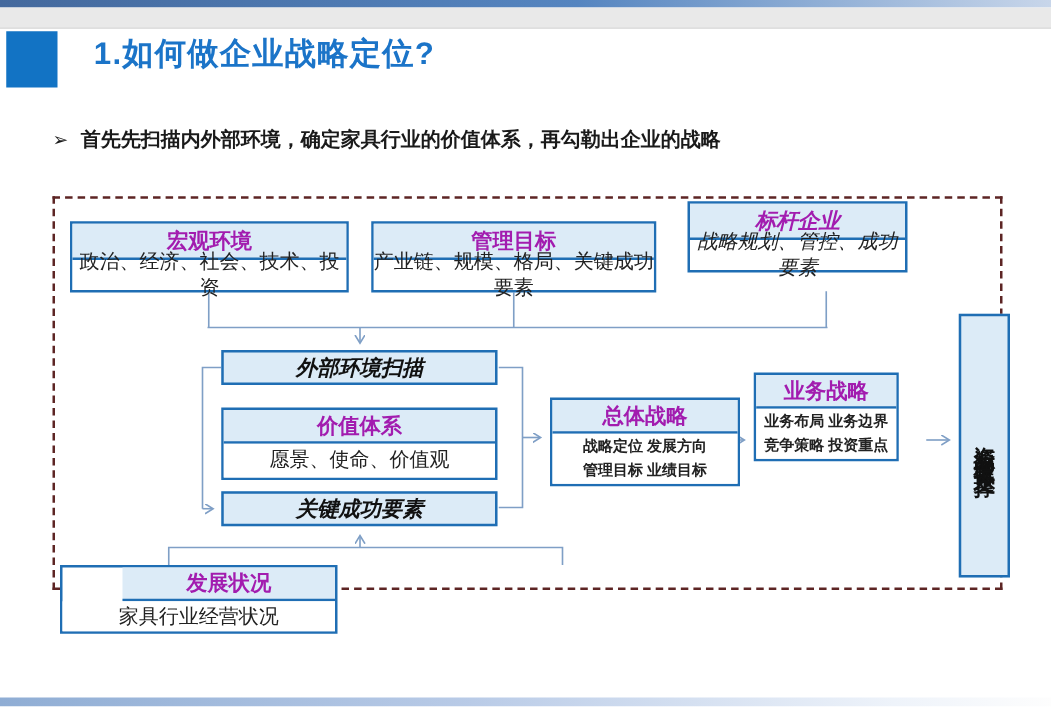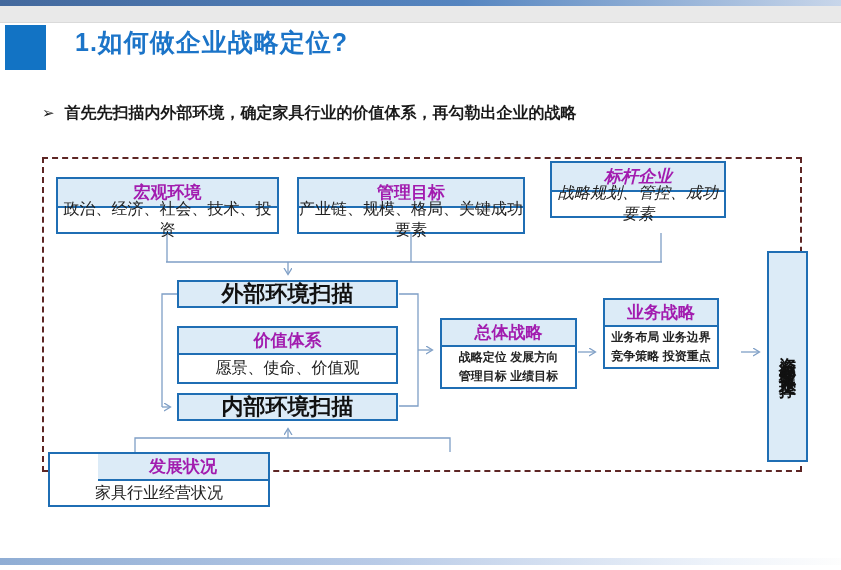--- a/index.html
+++ b/index.html
@@ -24,36 +24,36 @@
     border:2px dashed #5d2524;z-index:0;}
 
   svg.connectors{position:absolute;left:0;top:0;z-index:1;}
 
   
   .box{position:absolute;z-index:2;border:2px solid #1f6eb4;background:#fff;box-sizing:border-box;}
   .box .hd{background:#dcebf7;border-bottom:2px solid #1f6eb4;display:flex;align-items:center;justify-content:center;
     font-weight:bold;font-size:17px;color:#a21caf;}
   .box .bd{display:flex;align-items:center;justify-content:center;font-size:16px;color:#222;background:#fff;text-align:center;}
   .solid{position:absolute;z-index:2;border:2px solid #1f6eb4;background:#dcebf7;box-sizing:border-box;
-    display:flex;align-items:center;justify-content:center;font-weight:bold;font-size:22px;color:#111;}
+    display:flex;align-items:center;justify-content:center;font-weight:bold;font-size:17px;color:#111;font-style:italic;}
   .strat .bd{flex-direction:column;line-height:1.55;font-weight:600;font-size:12px;}
   .side-box{position:absolute;left:767px;top:251px;width:41px;height:211px;z-index:2;border:2px solid #1f6eb4;
     background:#dcebf7;box-sizing:border-box;display:flex;align-items:center;justify-content:center;}
   .side-box span{writing-mode:vertical-rl;text-orientation:upright;font-weight:bold;font-size:17px;letter-spacing:3px;color:#111;}
 
   
   #box-macro {left:56px; top:177px; width:223px;}
   #box-industry {left:297px;top:177px; width:228px;}
   #box-benchmark {left:550px;top:161px; width:176px;font-style:italic;}
   .top3 .hd{height:27px;} .top3 .bd{height:24px;}
   #box-extscan {left:177px;top:280px;width:221px;height:28px;}
   #box-values {left:177px;top:326px;width:221px;}
   #box-values .hd{height:25px;} #box-values .bd{height:27px;}
   #box-intscan {left:177px;top:393px;width:221px;height:28px;}
-  #box-overall {left:440px;top:318px;width:137px;}
+  #box-overall {left:440px;top:318px;width:152px;}
   #box-business{left:603px;top:298px;width:116px;}
   .strat .hd{height:25px;} .strat .bd{height:40px;}
   #box-dev {left:48px; top:452px;width:222px;}
   #box-res {left:322px;top:452px;width:243px;}
   .bot2 .hd{height:25px;margin-left:48px;} .bot2 .bd{height:24px;}
 </style>
 </head>
 <body>
 
 <div class="slide">
@@ -105,21 +105,21 @@
   <div class="box top3" id="box-benchmark">
     <div class="hd">标杆企业</div>
     <div class="bd">战略规划、管控、成功要素</div>
   </div>
 
   <div class="solid" id="box-extscan">外部环境扫描</div>
   <div class="box" id="box-values">
     <div class="hd">价值体系</div>
     <div class="bd">愿景、使命、价值观</div>
   </div>
-  <div class="solid" id="box-intscan">内部环境扫描</div>
+  <div class="solid" id="box-intscan">关键成功要素</div>
 
   <div class="box strat" id="box-overall">
     <div class="hd">总体战略</div>
     <div class="bd">
       <span>战略定位 发展方向</span>
       <span>管理目标 业绩目标</span>
     </div>
   </div>
   <div class="box strat" id="box-business">
     <div class="hd">业务战略</div>

